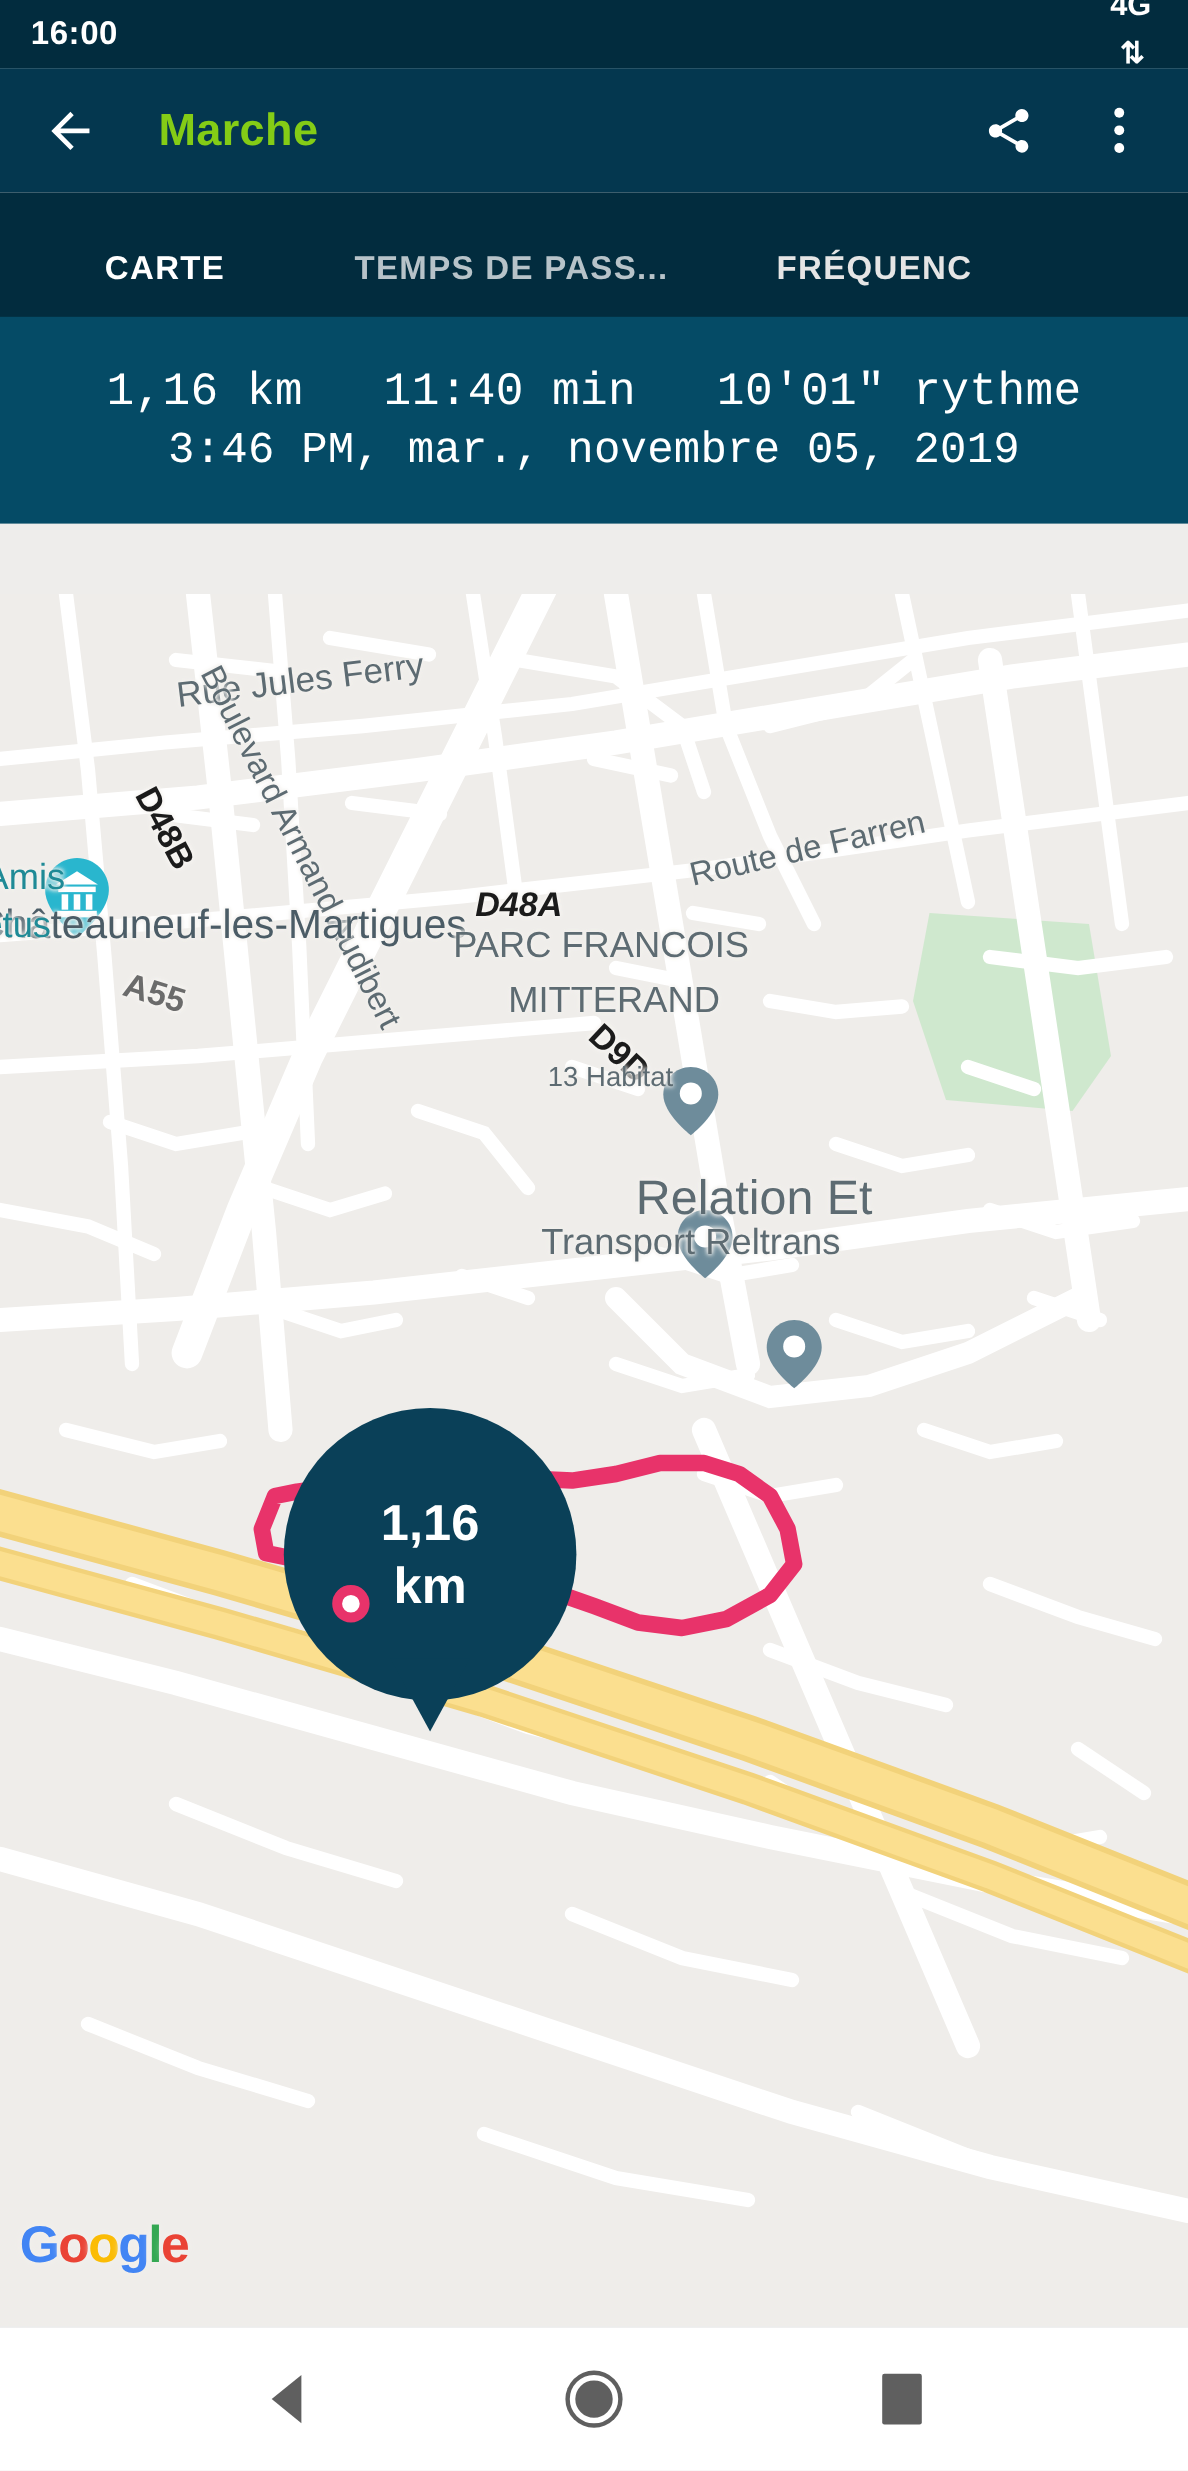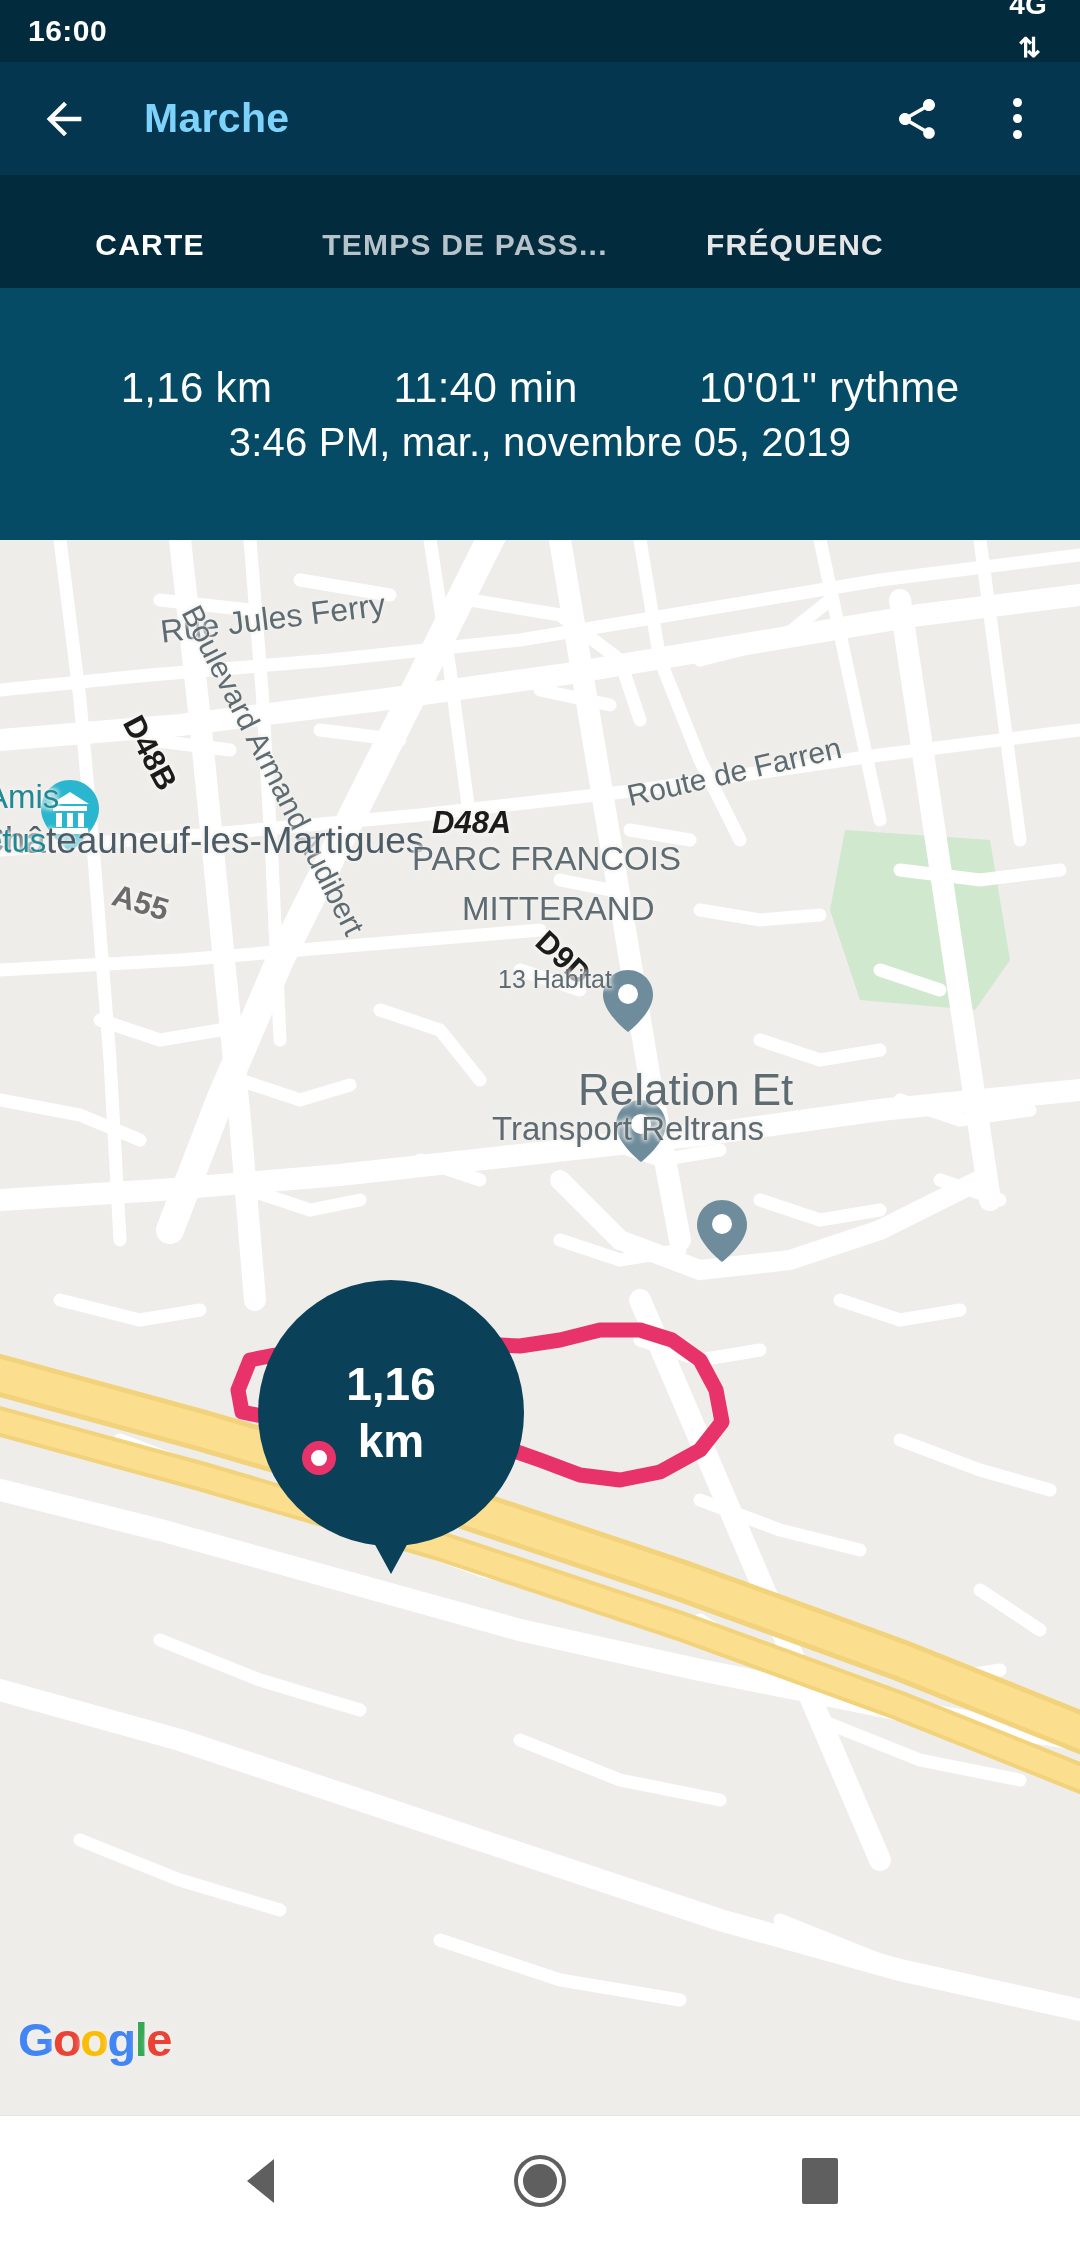--- a/index.html
+++ b/index.html
@@ -38,21 +38,21 @@
   
   #toolbar {
     position:absolute; top:62px; left:0; width:1080px; height:113px;
     background:#04374f; display:flex; align-items:center; padding:0 32px;
   }
   #back-button {
     width:64px; height:64px; display:flex; align-items:center; justify-content:center;
     color:#ffffff; cursor:pointer;
   }
   #toolbar-title {
-    color:#7dd3fc; font-size:41px; font-weight:bold; margin-left:48px;
+    color:#84cc16; font-size:41px; font-weight:bold; margin-left:48px;
     letter-spacing:.3px;
   }
   #toolbar-actions { margin-left:auto; display:flex; align-items:center; gap:38px; }
   .toolbar-icon-btn {
     width:62px; height:62px; display:flex; align-items:center; justify-content:center;
     cursor:pointer;
   }
   #overflow-menu { display:flex; flex-direction:column; gap:7px; align-items:center; }
   #overflow-menu span { display:block; width:9px; height:9px; border-radius:50%; background:#ffffff; }
 
@@ -68,23 +68,23 @@
   }
   #tab-carte { width:300px; color:#ffffff; }
   #tab-temps  { width:330px; color:#b7c3c9; }
   #tab-freq   { width:330px; color:#e5e5e5; }
   #tab-indicator {
     position:absolute; left:0; bottom:0; width:300px; height:9px; background:#45bdc0;
   }
 
   
   #stats-panel {
-    position:absolute; top:288px; left:0; width:1080px; height:252px;
+    position:absolute; top:288px; left:0; width:1080px; height:188px;
     background:#054b66; color:#ffffff;
-    display:flex; flex-direction:column; align-items:center; justify-content:center;
+    display:flex; flex-direction:column; align-items:center; justify-content:center;font-family:Liberation Mono, monospace;
   }
   #stats-row {
     width:100%; display:flex; align-items:baseline; justify-content:space-around;
     padding:0 60px; margin-bottom:8px;
   }
   .stat-value { font-size:42px; letter-spacing:.3px; }
   #stats-date { font-size:40px; letter-spacing:.2px; }
 
   
   #map {

